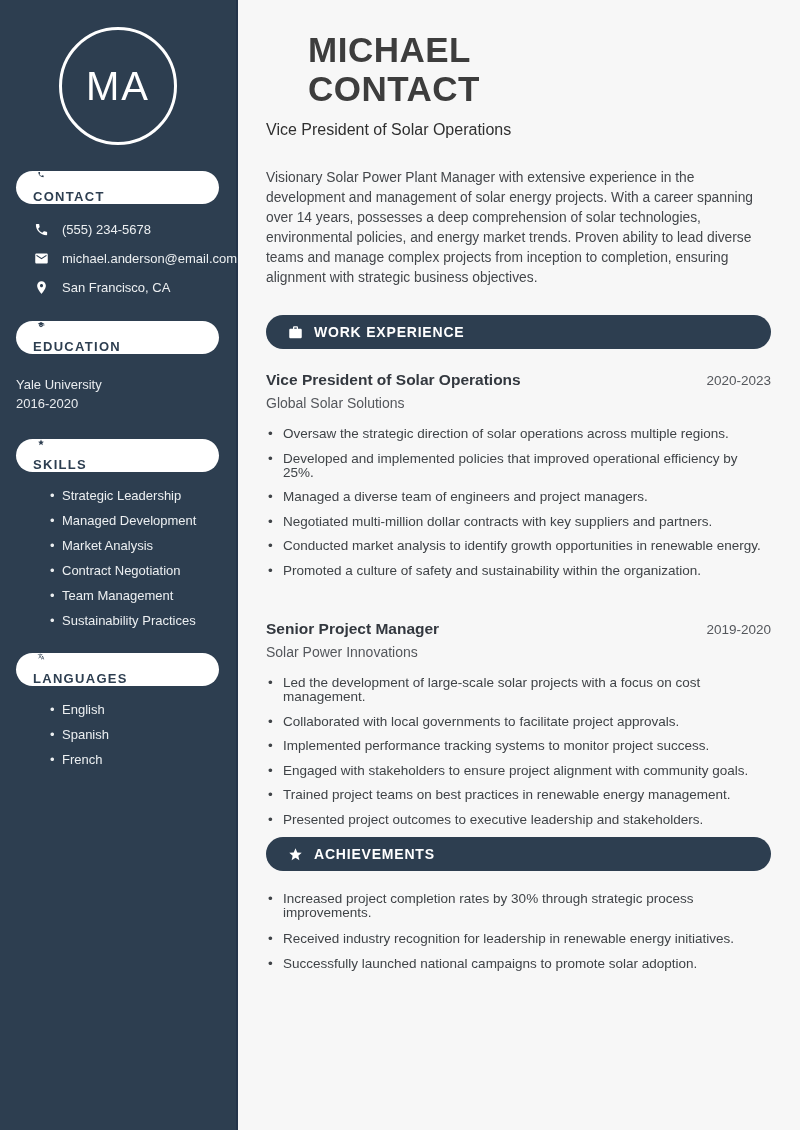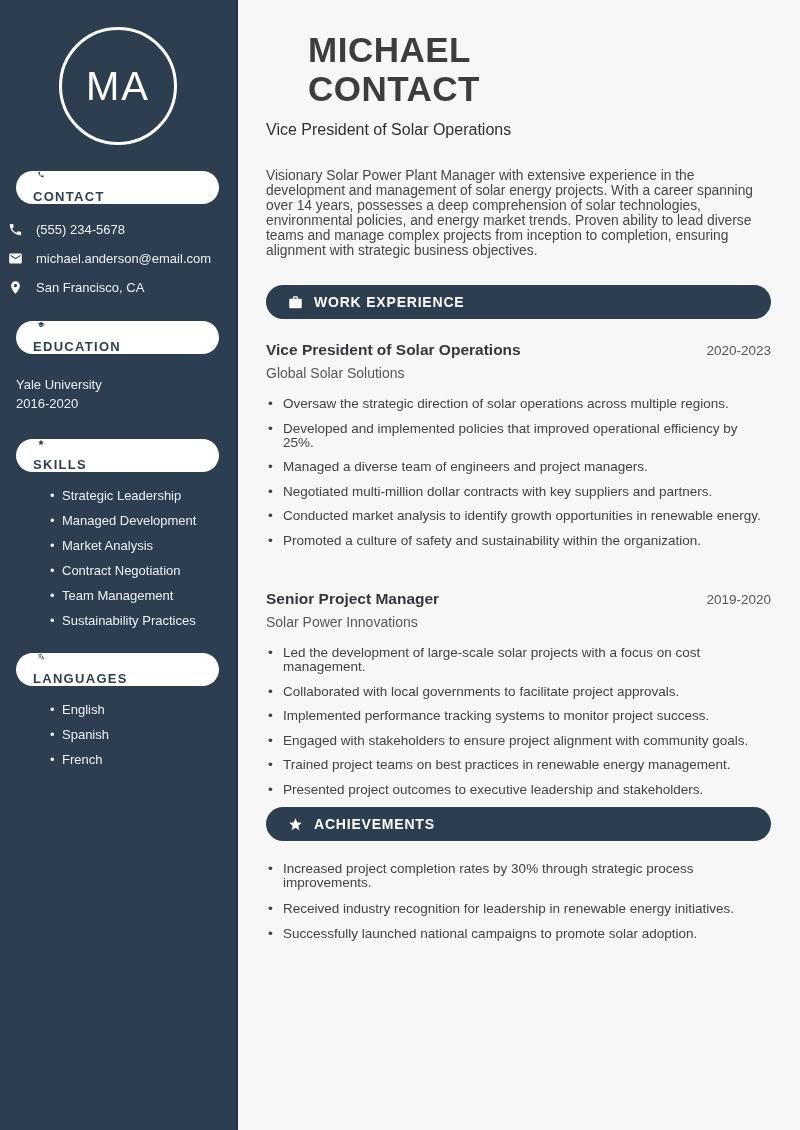--- a/index.html
+++ b/index.html
@@ -37,21 +37,21 @@
     height: 33px; border-radius: 17px;
     margin: 26px 17px 0 16px;
     display: flex; 
     padding-left: 17px; gap: 11px;
     font-size: 13px; font-weight: bold; letter-spacing: 1.3px; flex-direction: column;
   }
   .side-pill svg { width: 16px; height: 16px; }
   .contact-list { margin-top: 18px; }
   .contact-row {
     display: flex; align-items: center; gap: 13px;
-    padding-left: 8px; margin-bottom: 14px;
+    padding-left: 34px; margin-bottom: 14px;
     font-size: 13px; color: #eceff1;
   }
   .contact-row svg { width: 15px; height: 15px; flex-shrink: 0; color: #ffffff; }
   .edu-block { padding: 17px 16px 0; }
   .edu-degree { font-size: 14px; font-weight: bold; color: #ffffff; line-height: 19.5px; }
   .edu-school { font-size: 13px; margin-top: 4px; line-height: 19px; }
   .edu-years  { font-size: 13px; line-height: 19px; }
   .side-list { list-style: none; margin-top: 17px; padding-left: 32px; }
   .side-list li {
     font-size: 13px; color: #eceff1;
@@ -66,21 +66,21 @@
   
   .main { flex: 1; padding: 0 29px 0 28px; background: #f7f7f7; }
   .name { margin-top: 30px; }
   .name span {
     display: block;
     font-size: 35px; font-weight: bold; color: #3d3d3d;
     line-height: 39px; letter-spacing: 0.5px; margin-left: 42px;
   }
   .job-subtitle { margin-top: 13px; font-size: 16px; color: #2f2f2f; }
   .summary {
-    margin-top: 29px; font-size: 13.8px; color: #44474b; line-height: 15px;
+    margin-top: 29px; font-size: 13.8px; color: #44474b; line-height: 20px;
   }
   .main-pill {
     background: #2d3e50; color: #ffffff;
     height: 34px; border-radius: 17px;
     display: flex; align-items: center;
     padding-left: 22px; gap: 11px;
     font-size: 14px; font-weight: bold; letter-spacing: 0.8px;
   }
   .main-pill svg { width: 15px; height: 15px; }
   .pill-work { margin-top: 27px; }

